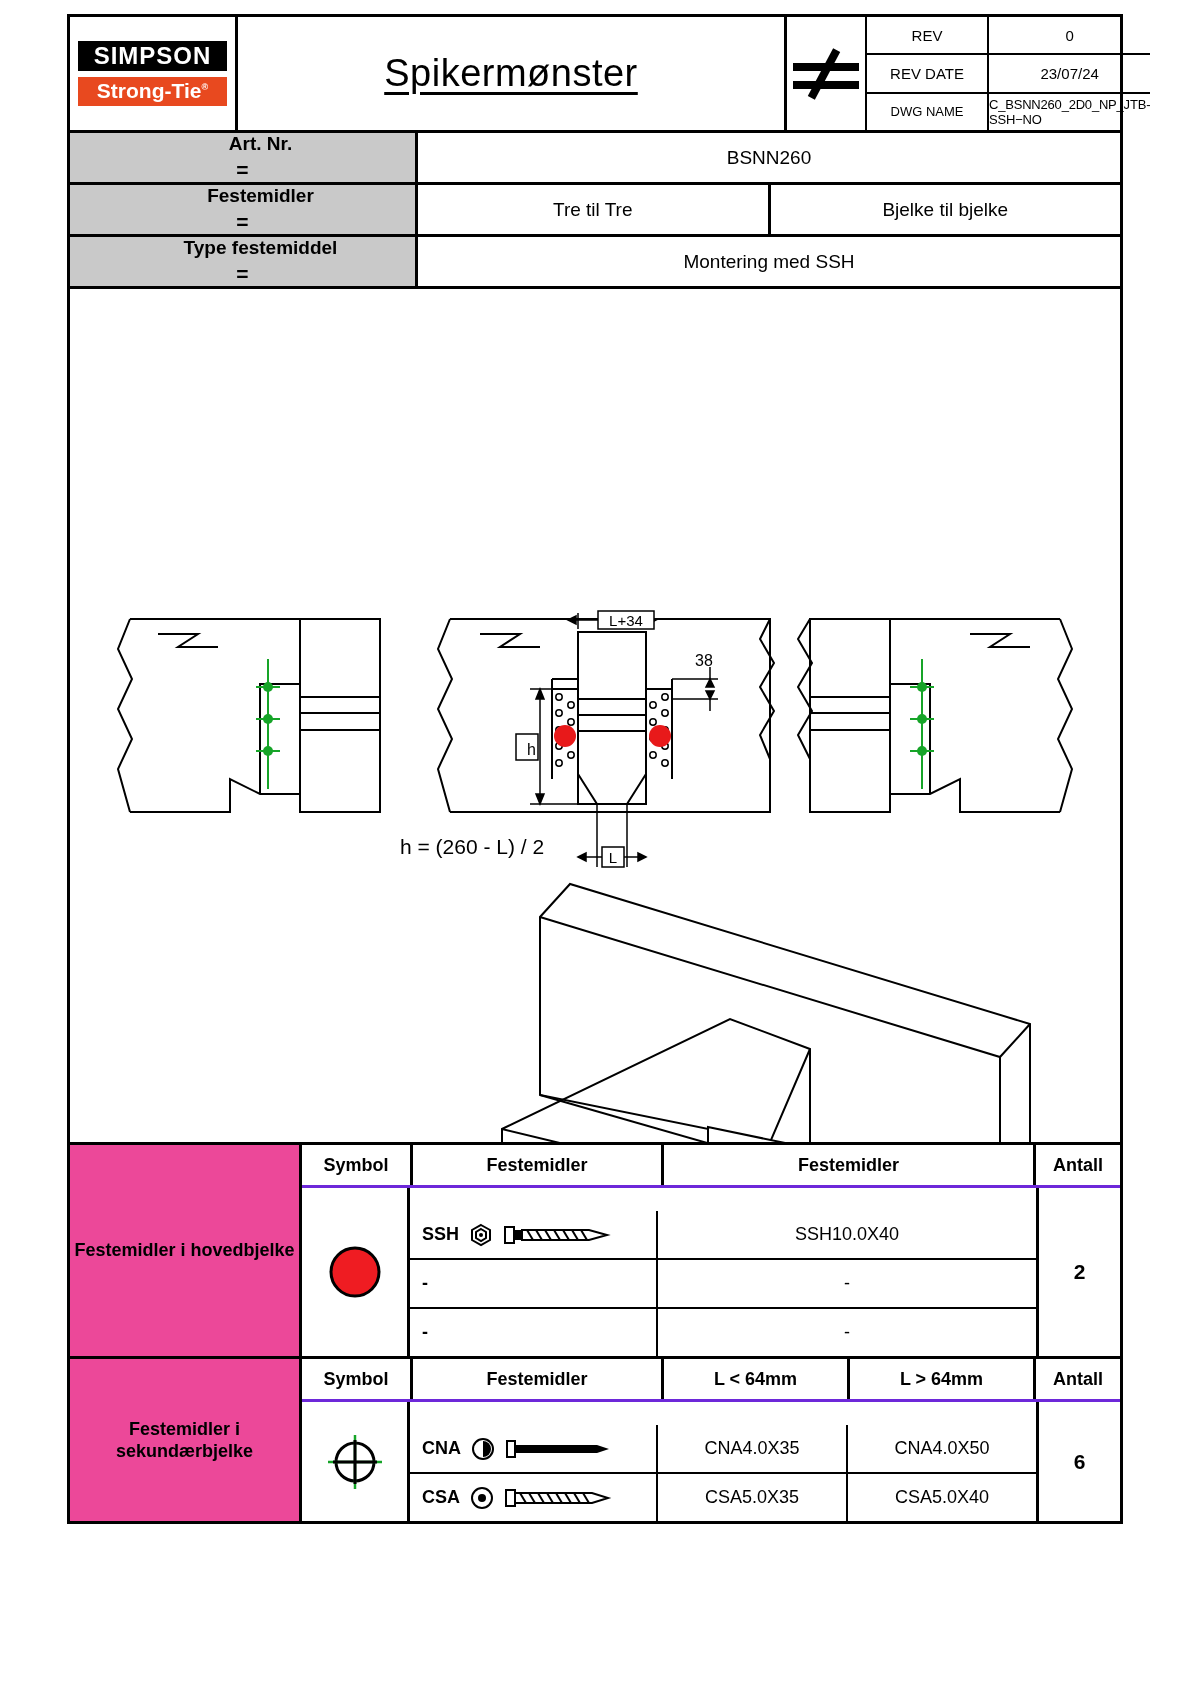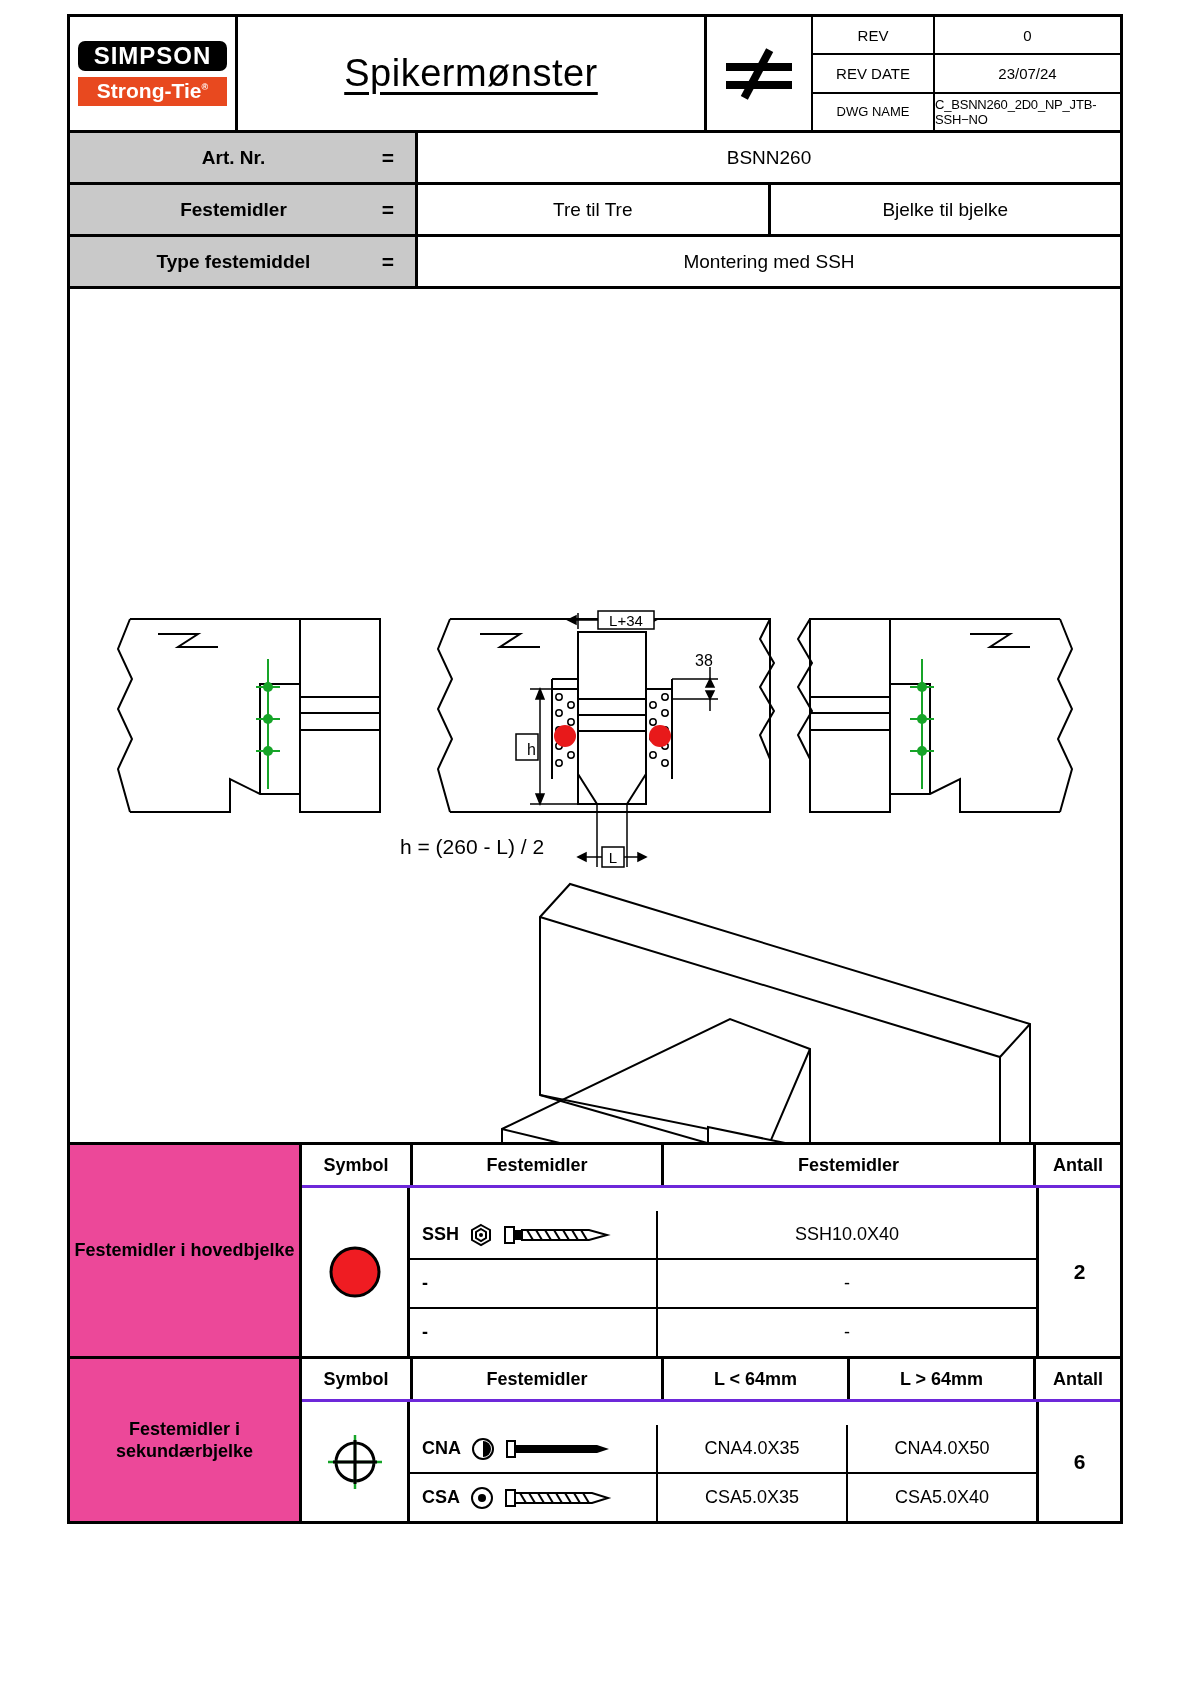--- a/index.html
+++ b/index.html
@@ -44,21 +44,20 @@
   }
   .logo-simpson {
     background: #000;
     color: #fff;
     font-weight: bold;
     font-size: 24px;
     letter-spacing: 1px;
     text-align: center;
     padding: 2px 0 3px 0;
     line-height: 1.05;
-    border-radius: 7px;
   }
   .logo-strongtie {
     background: #e8491f;
     color: #fff;
     font-weight: bold;
     font-size: 21px;
     text-align: center;
     padding: 3px 0 4px 0;
     line-height: 1.05;
     position: relative;
@@ -75,21 +74,21 @@
   }
   .doc-title {
     font-size: 38px;
     text-decoration: underline;
     text-underline-offset: 6px;
     letter-spacing: 0.5px;
   }
   .rev-block {
     display: flex;
     border-left: 3px solid #000;
-    width: 416px;
+    width: 336px;
     box-sizing: border-box;
   }
   .rev-symbol {
     width: 104px;
     border-right: 2px solid #000;
     display: flex;
     align-items: center;
     justify-content: center;
   }
   .rev-rows {
@@ -131,20 +130,21 @@
   .spec-label {
     width: 348px;
     background: #c9c9c9;
     border-right: 3px solid #000;
     display: flex;
     align-items: center;
     box-sizing: border-box;
     position: relative;
     font-weight: bold;
     font-size: 19px;
+    flex-direction: column;
   }
   .spec-label .txt {
     flex: 1;
     text-align: center;
     padding-left: 36px;
   }
   .spec-label .eq {
     width: 54px;
     text-align: center;
     font-size: 21px;

